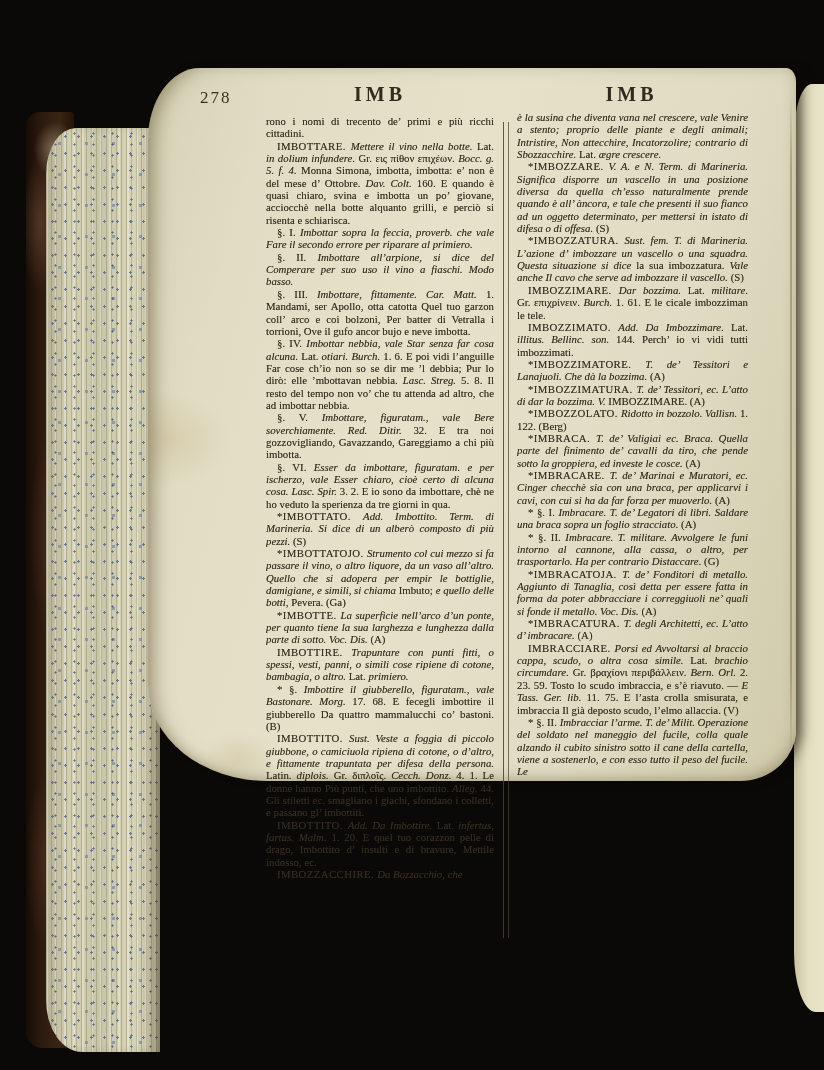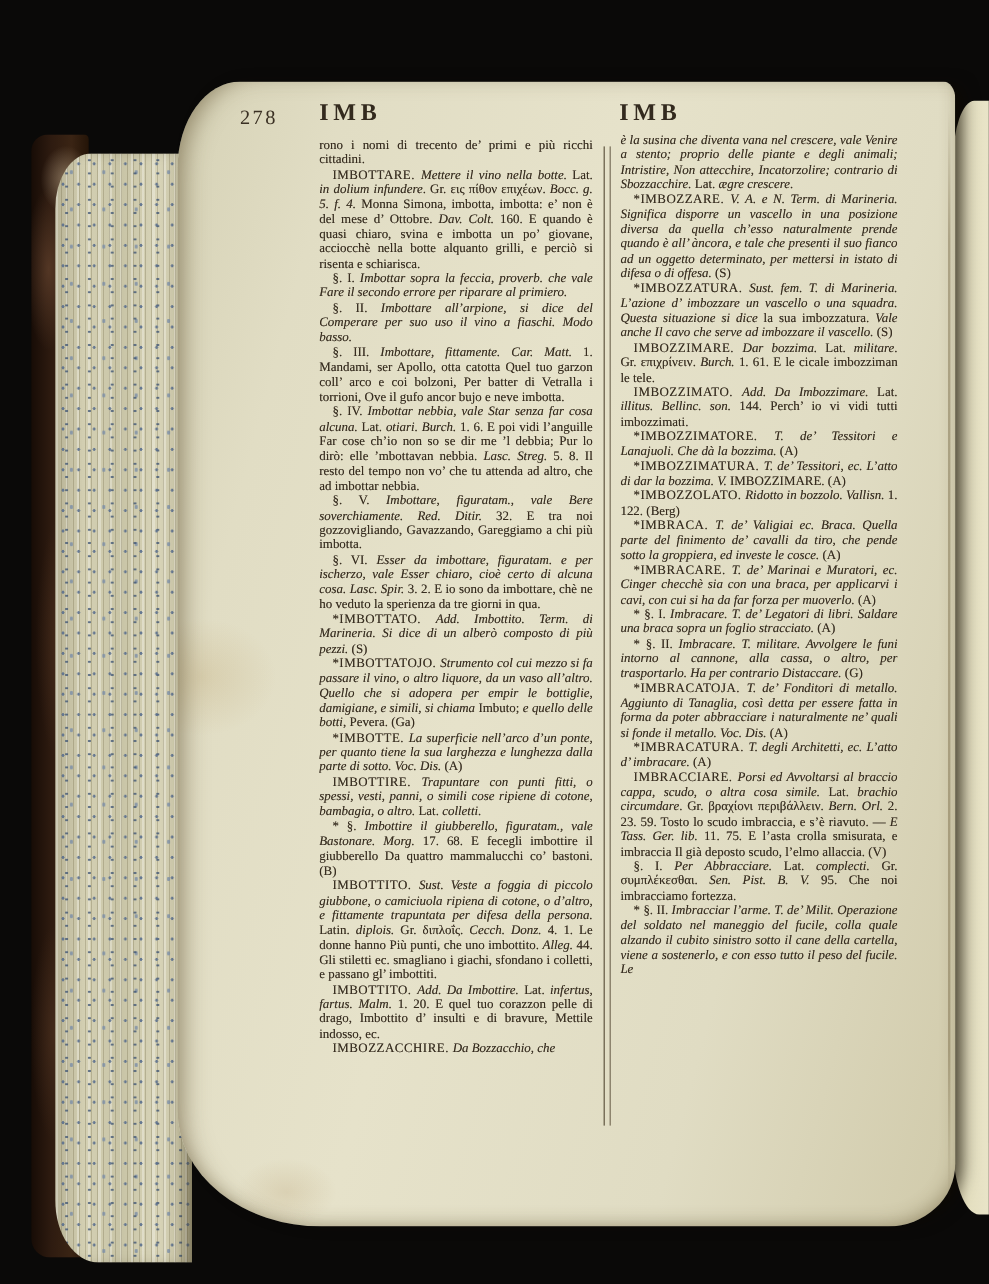--- a/index.html
+++ b/index.html
@@ -30,21 +30,21 @@
       radial-gradient(circle, rgba(123,142,167,.8) 0 1.4px, transparent 1.7px),
       repeating-linear-gradient(90deg, rgba(104,96,62,.28) 0 1px, transparent 1px 5px),
       repeating-linear-gradient(90deg, rgba(255,255,252,.3) 0 2px, transparent 2px 9px),
       linear-gradient(90deg,#b7b295 0%,#d4d0b3 22%,#c8c4a6 48%,#d8d4b8 75%,#c2bd9e 100%);
     background-size:13px 17px,19px 11px,27px 31px,auto,auto,auto;
     border-radius:30px 0 0 36px / 46px 0 0 52px;
     box-shadow:inset -12px 0 14px -8px rgba(55,45,22,.6);
   }
   
   .page{
-    position:absolute;left:148px;top:68px;width:648px;height:954px;
+    position:absolute;left:148px;top:68px;width:648px;height:713px;
     background:
       radial-gradient(ellipse 90px 70px at 3% 52%, rgba(163,124,52,.16), transparent 70%),
       radial-gradient(ellipse 60px 40px at 14% 97%, rgba(150,110,50,.14), transparent 70%),
       linear-gradient(105deg,#d6d2b6 0%,#e1ddc4 16%,#e6e2ca 42%,#e0dcc3 72%,#d2ccad 97%);
     border-radius:52px 10px 56px 120px / 72px 14px 52px 96px;
     box-shadow:
       inset 16px 4px 20px -12px rgba(82,66,32,.55),
       inset -6px -10px 16px -10px rgba(82,66,32,.45),
       10px 0 14px -6px rgba(15,10,2,.75);
     z-index:2;
@@ -60,21 +60,21 @@
     border-radius:18px 0 0 22px / 52px 0 0 60px;
     z-index:1;
   }
   
   .pagenum{
     position:absolute;left:52px;top:20px;font-size:17px;color:#3a3023;
     letter-spacing:2px;
   }
   .rhead{
     position:absolute;top:15px;font-size:20px;font-weight:700;color:#332a1e;
-    letter-spacing:4px;text-align:left;
+    letter-spacing:4px;text-align:center;
   }
   .rhead.left{left:118px;width:228px;}
   .rhead.right{left:368px;width:231px;}
   
   .colrule{
     position:absolute;left:355px;top:54px;height:816px;width:4px;
     border-left:1.4px solid rgba(74,63,42,.85);
     border-right:1.4px solid rgba(74,63,42,.7);
   }
   
@@ -110,39 +110,38 @@
         <p class="entry"><span class="h">IMBOTTARE. </span><span class="i">Mettere il vino nella botte.</span><span class="r"> Lat. </span><span class="i">in dolium infundere</span><span class="r">. Gr. εις πίθον επιχέων. </span><span class="i">Bocc. g. 5. f. 4. </span><span class="r">Monna Simona, imbotta, imbotta: e’ non è del mese d’ Ottobre. </span><span class="i">Dav. Colt. </span><span class="r">160. E quando è quasi chiaro, svina e imbotta un po’ giovane, acciocchè nella botte alquanto grilli, e perciò si risenta e schiarisca.</span></p>
         <p class="entry"><span class="r">§. I. </span><span class="i">Imbottar sopra la feccia, proverb. che vale Fare il secondo errore per riparare al primiero.</span></p>
         <p class="entry"><span class="r">§. II. </span><span class="i">Imbottare all’arpione, si dice del Comperare per suo uso il vino a fiaschi. Modo basso.</span></p>
         <p class="entry"><span class="r">§. III. </span><span class="i">Imbottare, fittamente. Car. Matt. </span><span class="r">1. Mandami, ser Apollo, otta catotta Quel tuo garzon coll’ arco e coi bolzoni, Per batter di Vetralla i torrioni, Ove il gufo ancor bujo e neve imbotta.</span></p>
         <p class="entry"><span class="r">§. IV. </span><span class="i">Imbottar nebbia, vale Star senza far cosa alcuna. </span><span class="r">Lat. </span><span class="i">otiari. Burch. </span><span class="r">1. 6. E poi vidi l’anguille Far cose ch’io non so se dir me ’l debbia; Pur lo dirò: elle ’mbottavan nebbia. </span><span class="i">Lasc. Streg. </span><span class="r">5. 8. Il resto del tempo non vo’ che tu attenda ad altro, che ad imbottar nebbia.</span></p>
         <p class="entry"><span class="r">§. V. </span><span class="i">Imbottare, figuratam., vale Bere soverchiamente. Red. Ditir. </span><span class="r">32. E tra noi gozzovigliando, Gavazzando, Gareggiamo a chi più imbotta.</span></p>
         <p class="entry"><span class="r">§. VI. </span><span class="i">Esser da imbottare, figuratam. e per ischerzo, vale Esser chiaro, cioè certo di alcuna cosa. Lasc. Spir. </span><span class="r">3. 2. E io sono da imbottare, chè ne ho veduto la sperienza da tre giorni in qua.</span></p>
         <p class="entry"><span class="h">*IMBOTTATO. </span><span class="i">Add. Imbottito. Term. di Marineria. Si dice di un alberò composto di più pezzi. </span><span class="r">(S)</span></p>
         <p class="entry"><span class="h">*IMBOTTATOJO. </span><span class="i">Strumento col cui mezzo si fa passare il vino, o altro liquore, da un vaso all’altro. Quello che si adopera per empir le bottiglie, damigiane, e simili, si chiama </span><span class="r">Imbuto; </span><span class="i">e quello delle botti</span><span class="r">, Pevera. (Ga)</span></p>
         <p class="entry"><span class="h">*IMBOTTE. </span><span class="i">La superficie nell’arco d’un ponte, per quanto tiene la sua larghezza e lunghezza dalla parte di sotto. Voc. Dis. </span><span class="r">(A)</span></p>
-        <p class="entry"><span class="h">IMBOTTIRE. </span><span class="i">Trapuntare con punti fitti, o spessi, vesti, panni, o simili cose ripiene di cotone, bambagia, o altro. </span><span class="r">Lat. </span><span class="i">colletti.</span></p>
+        <p class="entry"><span class="h">IMBOTTIRE. </span><span class="i">Trapuntare con punti fitti, o spessi, vesti, panni, o simili cose ripiene di cotone, bambagia, o altro. </span><span class="r">Lat. </span><span class="i">primiero.</span></p>
         <p class="entry"><span class="r">* §. </span><span class="i">Imbottire il giubberello, figuratam., vale Bastonare. Morg. </span><span class="r">17. 68. E fecegli imbottire il giubberello Da quattro mammalucchi co’ bastoni. (B)</span></p>
         <p class="entry"><span class="h">IMBOTTITO. </span><span class="i">Sust. Veste a foggia di piccolo giubbone, o camiciuola ripiena di cotone, o d’altro, e fittamente trapuntata per difesa della persona. </span><span class="r">Latin. </span><span class="i">diplois. </span><span class="r">Gr. διπλοΐς. </span><span class="i">Cecch. Donz. </span><span class="r">4. 1. Le donne hanno Più punti, che uno imbottito. </span><span class="i">Alleg. </span><span class="r">44. Gli stiletti ec. smagliano i giachi, sfondano i colletti, e passano gl’ imbottiti.</span></p>
         <p class="entry"><span class="h">IMBOTTITO. </span><span class="i">Add. Da Imbottire. </span><span class="r">Lat. </span><span class="i">infertus, fartus. Malm. </span><span class="r">1. 20. E quel tuo corazzon pelle di drago, Imbottito d’ insulti e di bravure, Mettile indosso, ec.</span></p>
         <p class="entry"><span class="h">IMBOZZACCHIRE. </span><span class="i">Da Bozzacchio, che</span></p>
       </div>
     <div class="col right">
         <p class="entry noind"><span class="i">è la susina che diventa vana nel crescere, vale Venire a stento; proprio delle piante e degli animali; Intristire, Non attecchire, Incatorzolire; contrario di Sbozzacchire. </span><span class="r">Lat. </span><span class="i">ægre crescere.</span></p>
         <p class="entry"><span class="h">*IMBOZZARE. </span><span class="i">V. A. e N. Term. di Marineria. Significa disporre un vascello in una posizione diversa da quella ch’esso naturalmente prende quando è all’ àncora, e tale che presenti il suo fianco ad un oggetto determinato, per mettersi in istato di difesa o di offesa. </span><span class="r">(S)</span></p>
         <p class="entry"><span class="h">*IMBOZZATURA. </span><span class="i">Sust. fem. T. di Marineria. L’azione d’ imbozzare un vascello o una squadra. Questa situazione si dice </span><span class="r">la sua imbozzatura. </span><span class="i">Vale anche Il cavo che serve ad imbozzare il vascello. </span><span class="r">(S)</span></p>
         <p class="entry"><span class="h">IMBOZZIMARE. </span><span class="i">Dar bozzima. </span><span class="r">Lat. </span><span class="i">militare</span><span class="r">. Gr. επιχρίνειν. </span><span class="i">Burch. </span><span class="r">1. 61. E le cicale imbozziman le tele.</span></p>
         <p class="entry"><span class="h">IMBOZZIMATO. </span><span class="i">Add. Da Imbozzimare. </span><span class="r">Lat. </span><span class="i">illitus. Bellinc. son. </span><span class="r">144. Perch’ io vi vidi tutti imbozzimati.</span></p>
         <p class="entry"><span class="h">*IMBOZZIMATORE. </span><span class="i">T. de’ Tessitori e Lanajuoli. Che dà la bozzima. </span><span class="r">(A)</span></p>
         <p class="entry"><span class="h">*IMBOZZIMATURA. </span><span class="i">T. de’ Tessitori, ec. L’atto di dar la bozzima. V. </span><span class="r">IMBOZZIMARE. (A)</span></p>
         <p class="entry"><span class="h">*IMBOZZOLATO. </span><span class="i">Ridotto in bozzolo. Vallisn. </span><span class="r">1. 122. (Berg)</span></p>
         <p class="entry"><span class="h">*IMBRACA. </span><span class="i">T. de’ Valigiai ec. Braca. Quella parte del finimento de’ cavalli da tiro, che pende sotto la groppiera, ed investe le cosce. </span><span class="r">(A)</span></p>
         <p class="entry"><span class="h">*IMBRACARE. </span><span class="i">T. de’ Marinai e Muratori, ec. Cinger checchè sia con una braca, per applicarvi i cavi, con cui si ha da far forza per muoverlo. </span><span class="r">(A)</span></p>
         <p class="entry"><span class="r">* §. I. </span><span class="i">Imbracare. T. de’ Legatori di libri. Saldare una braca sopra un foglio stracciato. </span><span class="r">(A)</span></p>
         <p class="entry"><span class="r">* §. II. </span><span class="i">Imbracare. T. militare. Avvolgere le funi intorno al cannone, alla cassa, o altro, per trasportarlo. Ha per contrario Distaccare. </span><span class="r">(G)</span></p>
-        <p class="entry"><span class="h">*IMBRACATOJA. </span><span class="i">T. de’ Fonditori di metallo. Aggiunto di Tanaglia, così detta per essere fatta in forma da poter abbracciare i naturalmente ne’ quali si fonde il metallo. Voc. Dis. </span><span class="r">(A)</span></p>
+        <p class="entry"><span class="h">*IMBRACATOJA. </span><span class="i">T. de’ Fonditori di metallo. Aggiunto di Tanaglia, così detta per essere fatta in forma da poter abbracciare i correggiuoli ne’ quali si fonde il metallo. Voc. Dis. </span><span class="r">(A)</span></p>
         <p class="entry"><span class="h">*IMBRACATURA. </span><span class="i">T. degli Architetti, ec. L’atto d’ imbracare. </span><span class="r">(A)</span></p>
         <p class="entry"><span class="h">IMBRACCIARE. </span><span class="i">Porsi ed Avvoltarsi al braccio cappa, scudo, o altra cosa simile. </span><span class="r">Lat. </span><span class="i">brachio circumdare</span><span class="r">. Gr. βραχίονι περιβάλλειν. </span><span class="i">Bern. Orl. </span><span class="r">2. 23. 59. Tosto lo scudo imbraccia, e s’è riavuto. — </span><span class="i">E Tass. Ger. lib. </span><span class="r">11. 75. E l’asta crolla smisurata, e imbraccia Il già deposto scudo, l’elmo allaccia. (V)</span></p>
-        <p class="entry"><span class="r">§. I. </span><span class="i">Per Abbracciare. </span><span class="r">Lat. </span><span class="i">complecti. </span><span class="r">Gr. συμπλέκεσθαι. </span><span class="i">Sen. Pist. B. V. </span><span class="r">95. Che noi imbracciamo fortezza.</span></p>
         <p class="entry"><span class="r">* §. II. </span><span class="i">Imbracciar l’arme. T. de’ Milit. Operazione del soldato nel maneggio del fucile, colla quale alzando il cubito sinistro sotto il cane della cartella, viene a sostenerlo, e con esso tutto il peso del fucile. Le</span></p>
       </div>
   </div>
 </div>
 
 </body></html>

